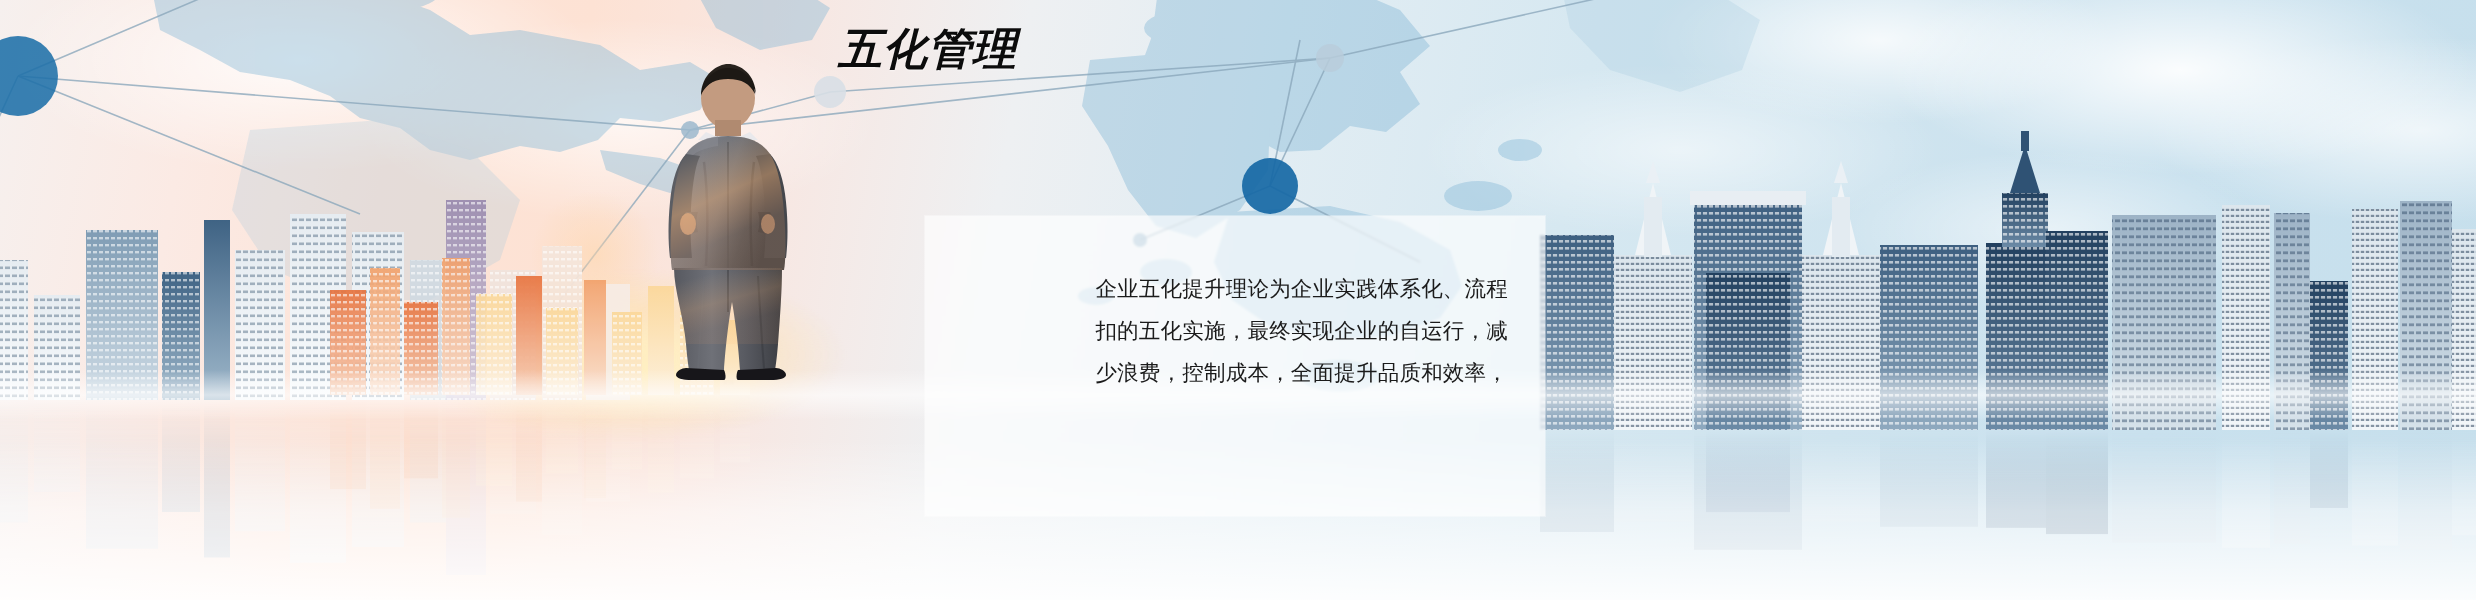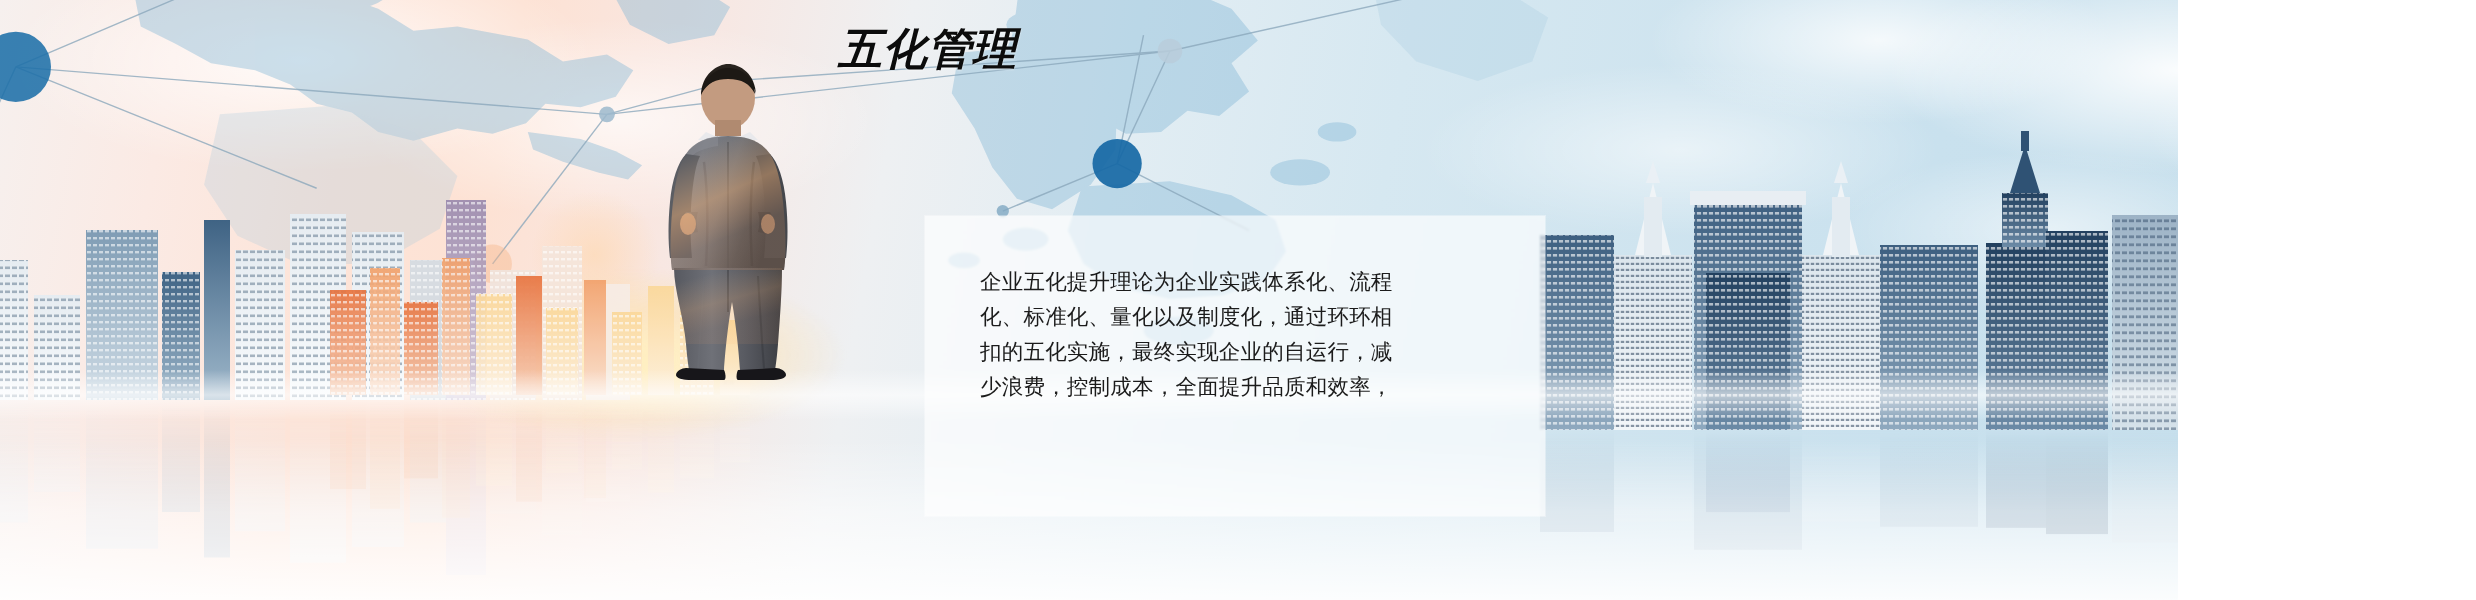--- a/index.html
+++ b/index.html
@@ -1,21 +1,21 @@
 <!DOCTYPE html>
 <html><head>
 <meta charset="utf-8">
 <title>五化管理 Banner</title>
 <style>
   html,body{margin:0;padding:0;background:#fff;}
   body{font-family:"Liberation Sans","DejaVu Sans",sans-serif;}
 
   #banner{
     position:relative;
-    width:2178px;
+    width:2476px;
     height:600px;
     overflow:hidden;
     background:#eef4f8;
   }
 
   
   .sky{
     position:absolute; inset:0;
     background:
       linear-gradient(100deg,
@@ -192,21 +192,21 @@
     position:absolute;
     left:975px; top:262px;
     width:545px;
     color:#1b1b1b;
     font-family:"DejaVu Sans","Liberation Sans",sans-serif;
     font-size:21.5px;
     line-height:30px;
     letter-spacing:.01em;
     user-select:none;
   }
-  .panel-body p{margin:5px;}
+  .panel-body p{margin:12px;text-align:right;}
 </style>
 </head>
 <body>
 
 <div id="banner">
 
   <div class="sky"></div>
   <div class="sky-clouds"></div>
 
   <svg class="worldmap" viewBox="0 0 2476 600" preserveAspectRatio="none">
@@ -612,18 +612,17 @@
     </g>
   </svg>
 
   <div class="headline">
     <div class="line1">五化管理</div>
   </div>
 
   <div class="panel"></div>
   <div class="panel-body">
     <p>企业五化提升理论为企业实践体系化、流程</p>
-    <p>化、标准化、量化以及制度化，通过环环相</p>
     <p>扣的五化实施，最终实现企业的自运行，减</p>
     <p>少浪费，控制成本，全面提升品质和效率，</p>
   </div>
 
 </div>
 
 </body></html>

